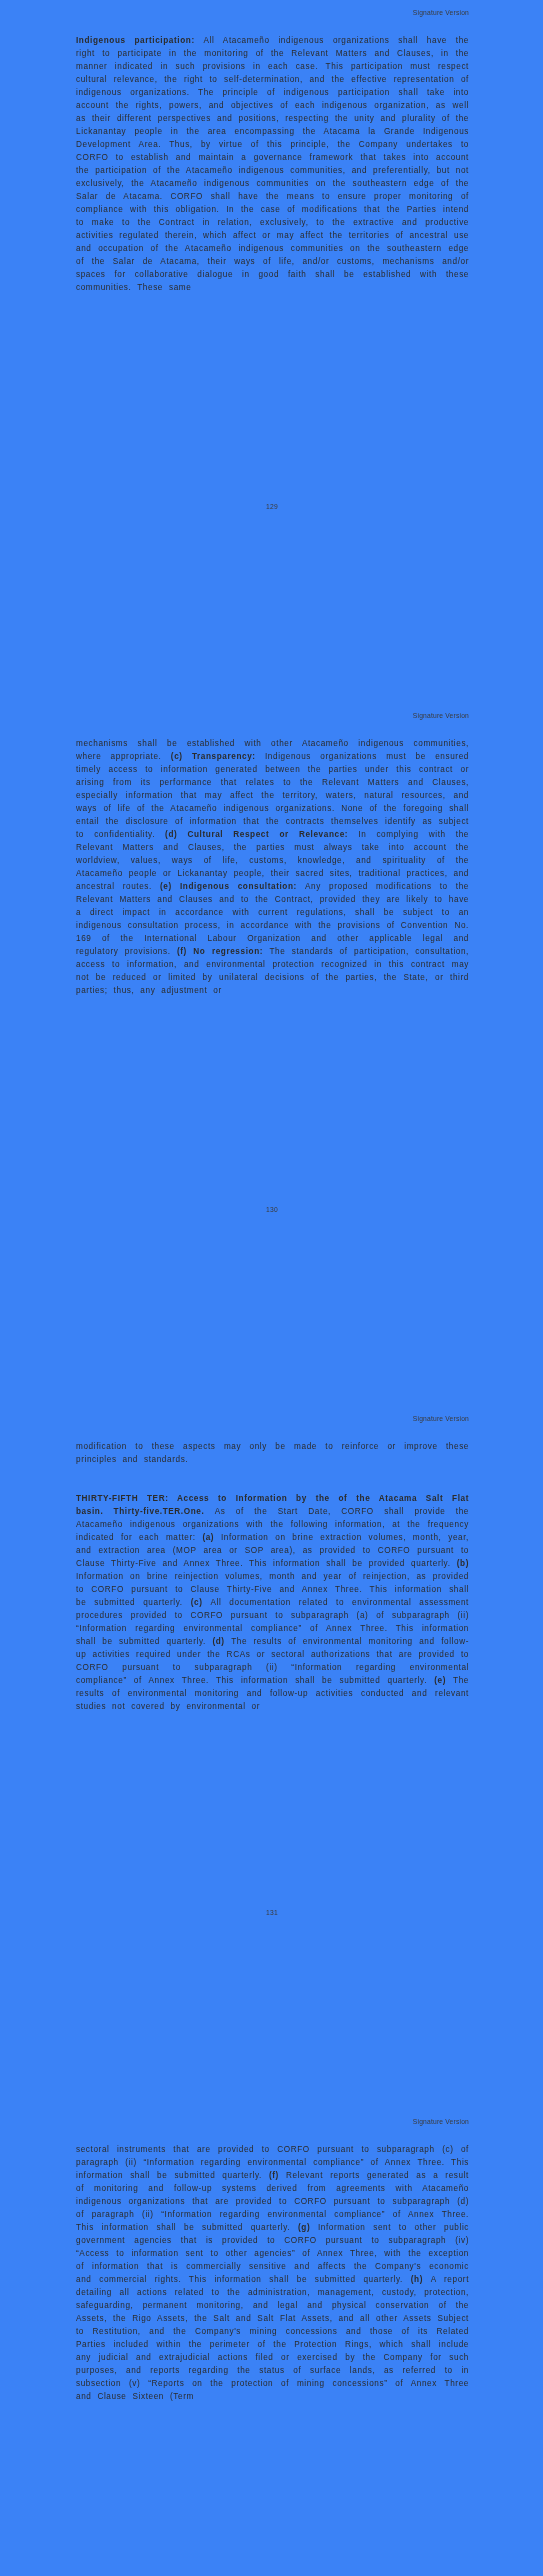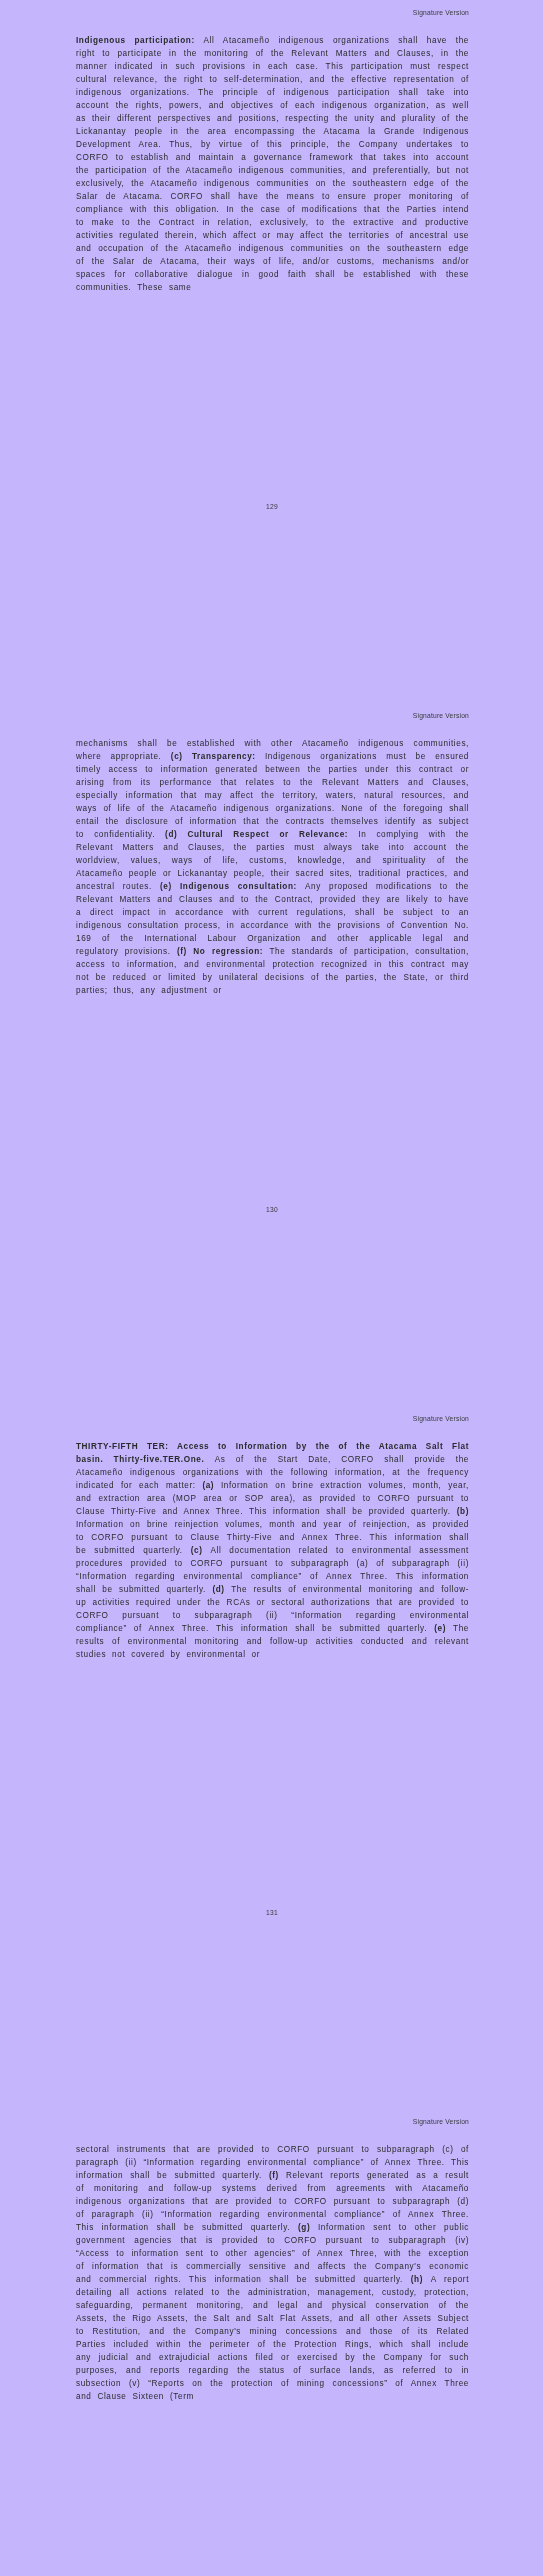--- a/index.html
+++ b/index.html
@@ -7,21 +7,21 @@
   body {
     width: 544px;
     font-family: "Liberation Sans", sans-serif;
     color: #2b2b2b;
   }
   .document { width: 544px; }
   .page {
     position: relative;
     width: 544px;
     height: 703px;
-    background: #c4b5fd;
+    background: #3b82f6;
     overflow: hidden;
   }
   .page-header {
     position: absolute;
     top: 9.3px;
     left: 76px;
     width: 393px;
     text-align: right;
     font-size: 6.7px;
     letter-spacing: 0.2px;
@@ -76,20 +76,21 @@
         <p><span>mechanisms shall be established with other Atacameño indigenous communities, where appropriate. </span><b>(c) Transparency: </b><span>Indigenous organizations must be ensured timely access to information generated between the parties under this contract or arising from its performance that relates to the Relevant Matters and Clauses, especially information that may affect the territory, waters, natural resources, and ways of life of the Atacameño indigenous organizations. None of the foregoing shall entail the disclosure of information that the contracts themselves identify as subject to confidentiality. </span><b>(d) Cultural Respect or Relevance: </b><span>In complying with the Relevant Matters and Clauses, the parties must always take into account the worldview, values, ways of life, customs, knowledge, and spirituality of the Atacameño people or Lickanantay people, their sacred sites, traditional practices, and ancestral routes. </span><b>(e) Indigenous consultation: </b><span>Any proposed modifications to the Relevant Matters and Clauses and to the Contract, provided they are likely to have a direct impact in accordance with current regulations, shall be subject to an indigenous consultation process, in accordance with the provisions of Convention No. 169 of the International Labour Organization and other applicable legal and regulatory provisions. </span><b>(f) No regression: </b><span>The standards of participation, consultation, access to information, and environmental protection recognized in this contract may not be reduced or limited by unilateral decisions of the parties, the State, or third parties; thus, any adjustment or</span></p>
       </div>
     <div class="page-number">130</div>
   </section>
 
   <section class="page">
     <div class="page-header">
       <span>Signature Version</span>
     </div>
     <div class="page-body">
+        <p><span>modification to these aspects may only be made to reinforce or improve these principles and standards.</span></p>
         <p><b>THIRTY-FIFTH TER: Access to Information by the of the Atacama Salt Flat basin. Thirty-five.TER.One. </b><span>As of the Start Date, CORFO shall provide the Atacameño indigenous organizations with the following information, at the frequency indicated for each matter: </span><b>(a) </b><span>Information on brine extraction volumes, month, year, and extraction area (MOP area or SOP area), as provided to CORFO pursuant to Clause Thirty-Five and Annex Three. This information shall be provided quarterly. </span><b>(b) </b><span>Information on brine reinjection volumes, month and year of reinjection, as provided to CORFO pursuant to Clause Thirty-Five and Annex Three. This information shall be submitted quarterly. </span><b>(c) </b><span>All documentation related to environmental assessment procedures provided to CORFO pursuant to subparagraph (a) of subparagraph (ii) “Information regarding environmental compliance” of Annex Three. This information shall be submitted quarterly. </span><b>(d) </b><span>The results of environmental monitoring and follow-up activities required under the RCAs or sectoral authorizations that are provided to CORFO pursuant to subparagraph (ii) “Information regarding environmental compliance” of Annex Three. This information shall be submitted quarterly. </span><b>(e) </b><span>The results of environmental monitoring and follow-up activities conducted and relevant studies not covered by environmental or</span></p>
       </div>
     <div class="page-number">131</div>
   </section>
 
   <section class="page">
     <div class="page-header">
       <span>Signature Version</span>
     </div>
     <div class="page-body">

